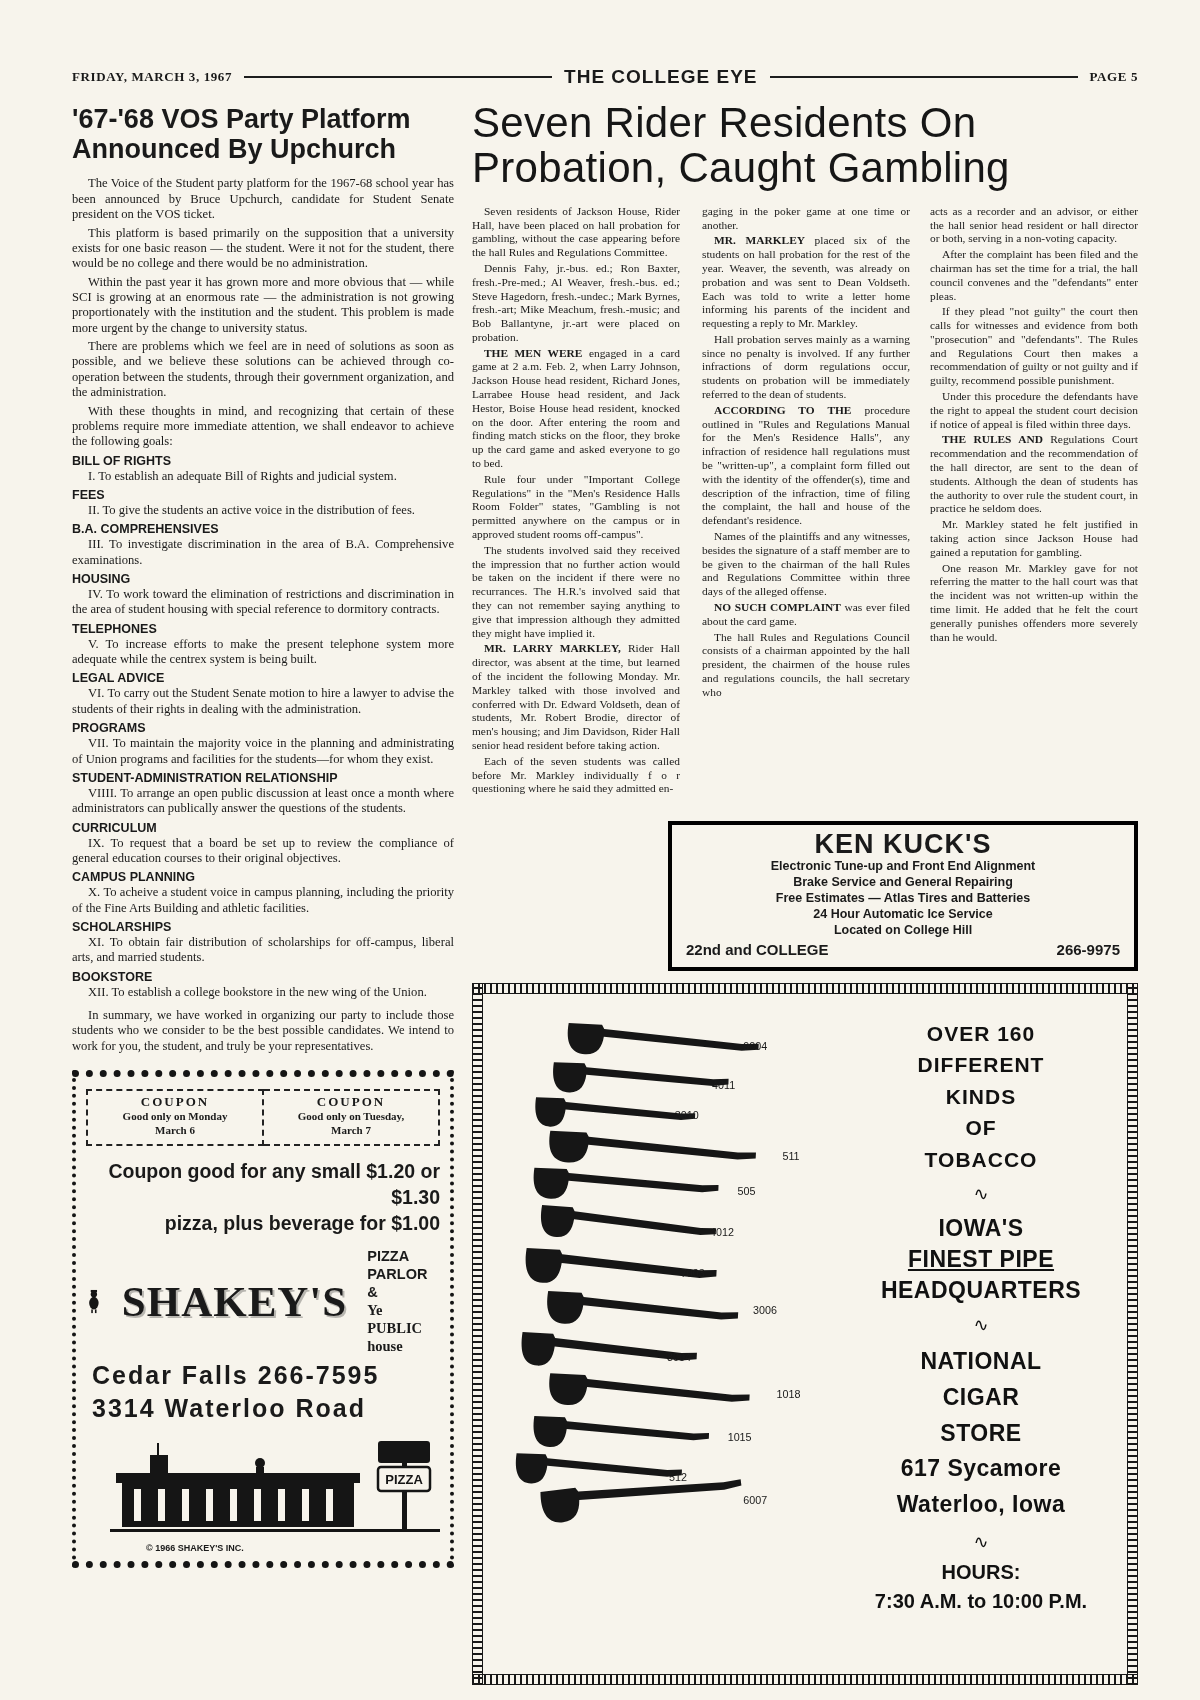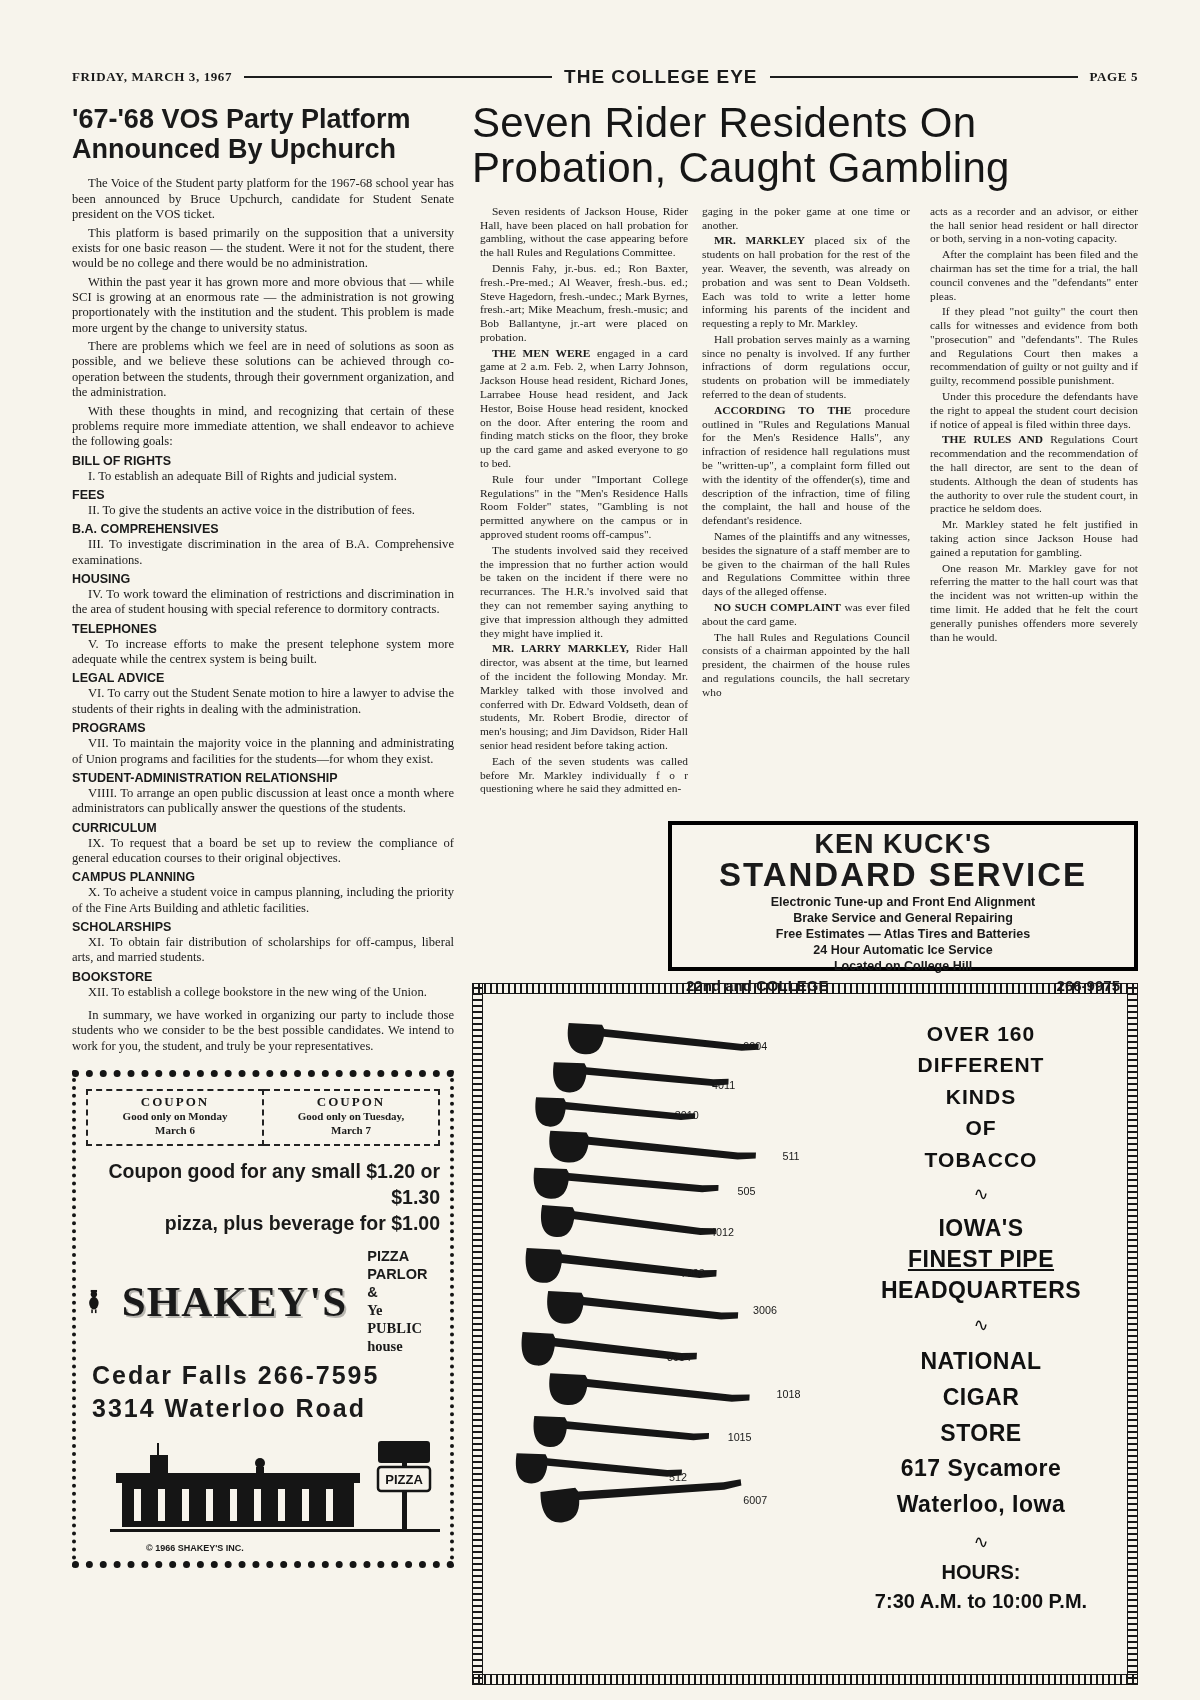--- a/index.html
+++ b/index.html
@@ -25,21 +25,21 @@
   .vos-headline { font-family:"Liberation Sans",sans-serif; font-weight:bold; font-size:27px; line-height:1.12; margin:4px 0 12px; }
   .para { margin:0 0 3px; text-indent:16px; text-align:justify; font-size:12.6px; line-height:1.22; }
   .sec-head { font-family:"Liberation Sans",sans-serif; font-weight:bold; font-size:12.5px; margin:4px 0 1px; }
   .closing { margin-top:8px; }
 
   
   .main-headline { font-family:"Liberation Sans",sans-serif; font-weight:normal; font-size:42px; line-height:1.08; margin:0 0 14px; letter-spacing:.3px; color:#161616; }
   .cols-wrap { position:relative; height:772px; }
   .col { position:absolute; top:0; width:208px; overflow:hidden; }
   .col .para { font-size:11.4px; line-height:1.21; margin-bottom:2px; text-indent:12px; }
-  .col1 { left:8px;   height:766px; }
+  .col1 { left:0;   height:766px; }
   .col2 { left:230px; height:606px; }
   .col3 { left:458px; height:606px; }
 
   
   .kenkuck { position:absolute; left:196px; top:616px; width:470px; height:150px;
              border:4px solid #000; padding:5px 14px 6px; text-align:center;
              font-family:"Liberation Sans",sans-serif; background:#f7f4ec; }
   .kk-name { font-size:27px; font-weight:bold; letter-spacing:1px; line-height:1.05; }
   .kk-service { font-size:33px; font-weight:bold; letter-spacing:2px; line-height:1.0; margin-bottom:3px; }
   .kk-line { font-size:12.5px; font-weight:bold; line-height:1.28; }
@@ -232,21 +232,20 @@
             <p class="para">After the complaint has been filed and the chairman has set the time for a trial, the hall council convenes and the "defendants" enter pleas.</p>
             <p class="para">If they plead "not guilty" the court then calls for witnesses and evidence from both "prosecution" and "defendants". The Rules and Regulations Court then makes a recommendation of guilty or not guilty and if guilty, recommend possible punishment.</p>
             <p class="para">Under this procedure the defendants have the right to appeal the student court decision if notice of appeal is filed within three days.</p>
             <p class="para"><strong>THE RULES AND</strong> Regulations Court recommendation and the recommendation of the hall director, are sent to the dean of students. Although the dean of students has the authority to over rule the student court, in practice he seldom does.</p>
             <p class="para">Mr. Markley stated he felt justified in taking action since Jackson House had gained a reputation for gambling.</p>
             <p class="para">One reason Mr. Markley gave for not referring the matter to the hall court was that the incident was not written-up within the time limit. He added that he felt the court generally punishes offenders more severely than he would.</p>
           </div>
 
         <div class="kenkuck">
           <div class="kk-name">KEN KUCK'S</div>
-          <div class="kk-service">STANDARD SERVICE</div>
           <div class="kk-lines">
               <div class="kk-line">Electronic Tune-up and Front End Alignment</div>
               <div class="kk-line">Brake Service and General Repairing</div>
               <div class="kk-line">Free Estimates — Atlas Tires and Batteries</div>
               <div class="kk-line">24 Hour Automatic Ice Service</div>
               <div class="kk-line">Located on College Hill</div>
             </div>
           <div class="kk-bottom">
             <span>22nd and COLLEGE</span>
             <span>266-9975</span>

